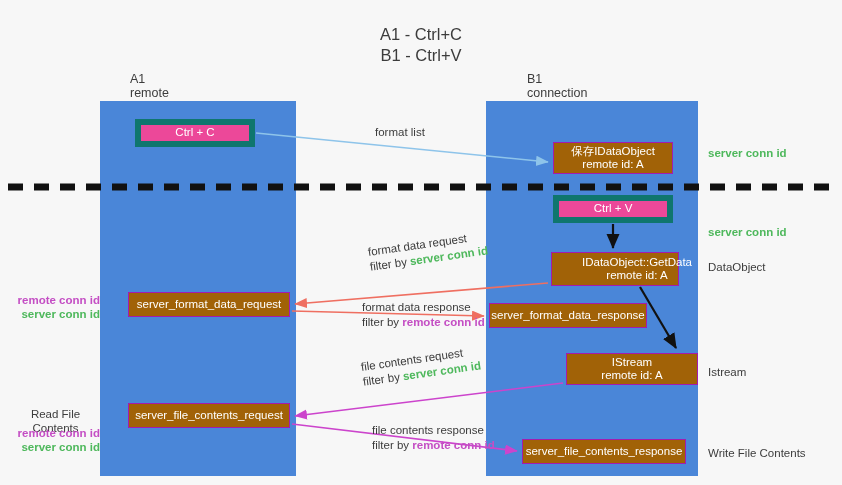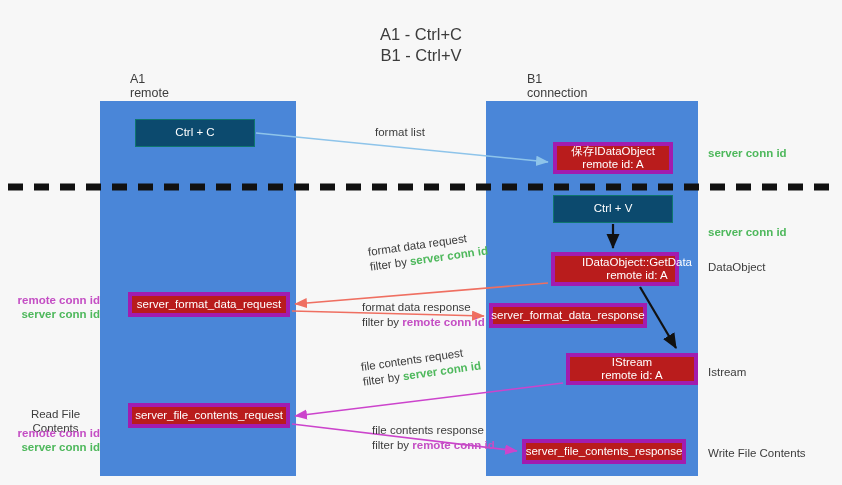--- a/index.html
+++ b/index.html
@@ -27,22 +27,22 @@
   
   #title{position:absolute;left:0;top:9px;width:842px;text-align:center;
          font-size:16.5px;line-height:21px;color:#3c3c3c;}
   #title span{display:block;}
 
   
   .box{position:absolute;box-sizing:border-box;display:flex;flex-direction:column;
        align-items:center;justify-content:center;color:#ffffff;font-size:11.5px;
        line-height:13.5px;text-align:center;}
   .box .l2{display:block;}
-  .green{background:#0c4a6e;border:1px solid #0f766e;}
-  .orange{background:#b91c1c;border:4px solid #a21caf;}
+  .green{background:#ec4899;border:6px solid #0f766e;}
+  .orange{background:#a16207;border:1px solid #a21caf;}
 
   .b-ctrlc{left:135px;top:104px;width:120px;height:28px;}
   .b-save {left:553px;top:127px;width:120px;height:32px;}
   .b-ctrlv{left:553px;top:180px;width:120px;height:28px;}
   .b-getdata{left:551px;top:237px;width:128px;height:34px;padding-left:44px;}
   .b-istream{left:566px;top:338px;width:132px;height:32px;}
   .b-sfdreq{left:128px;top:277px;width:162px;height:25px;}
   .b-sfdres{left:489px;top:288px;width:158px;height:25px;}
   .b-sfcreq{left:128px;top:388px;width:162px;height:25px;}
   .b-sfcres{left:522px;top:424px;width:164px;height:25px;}

